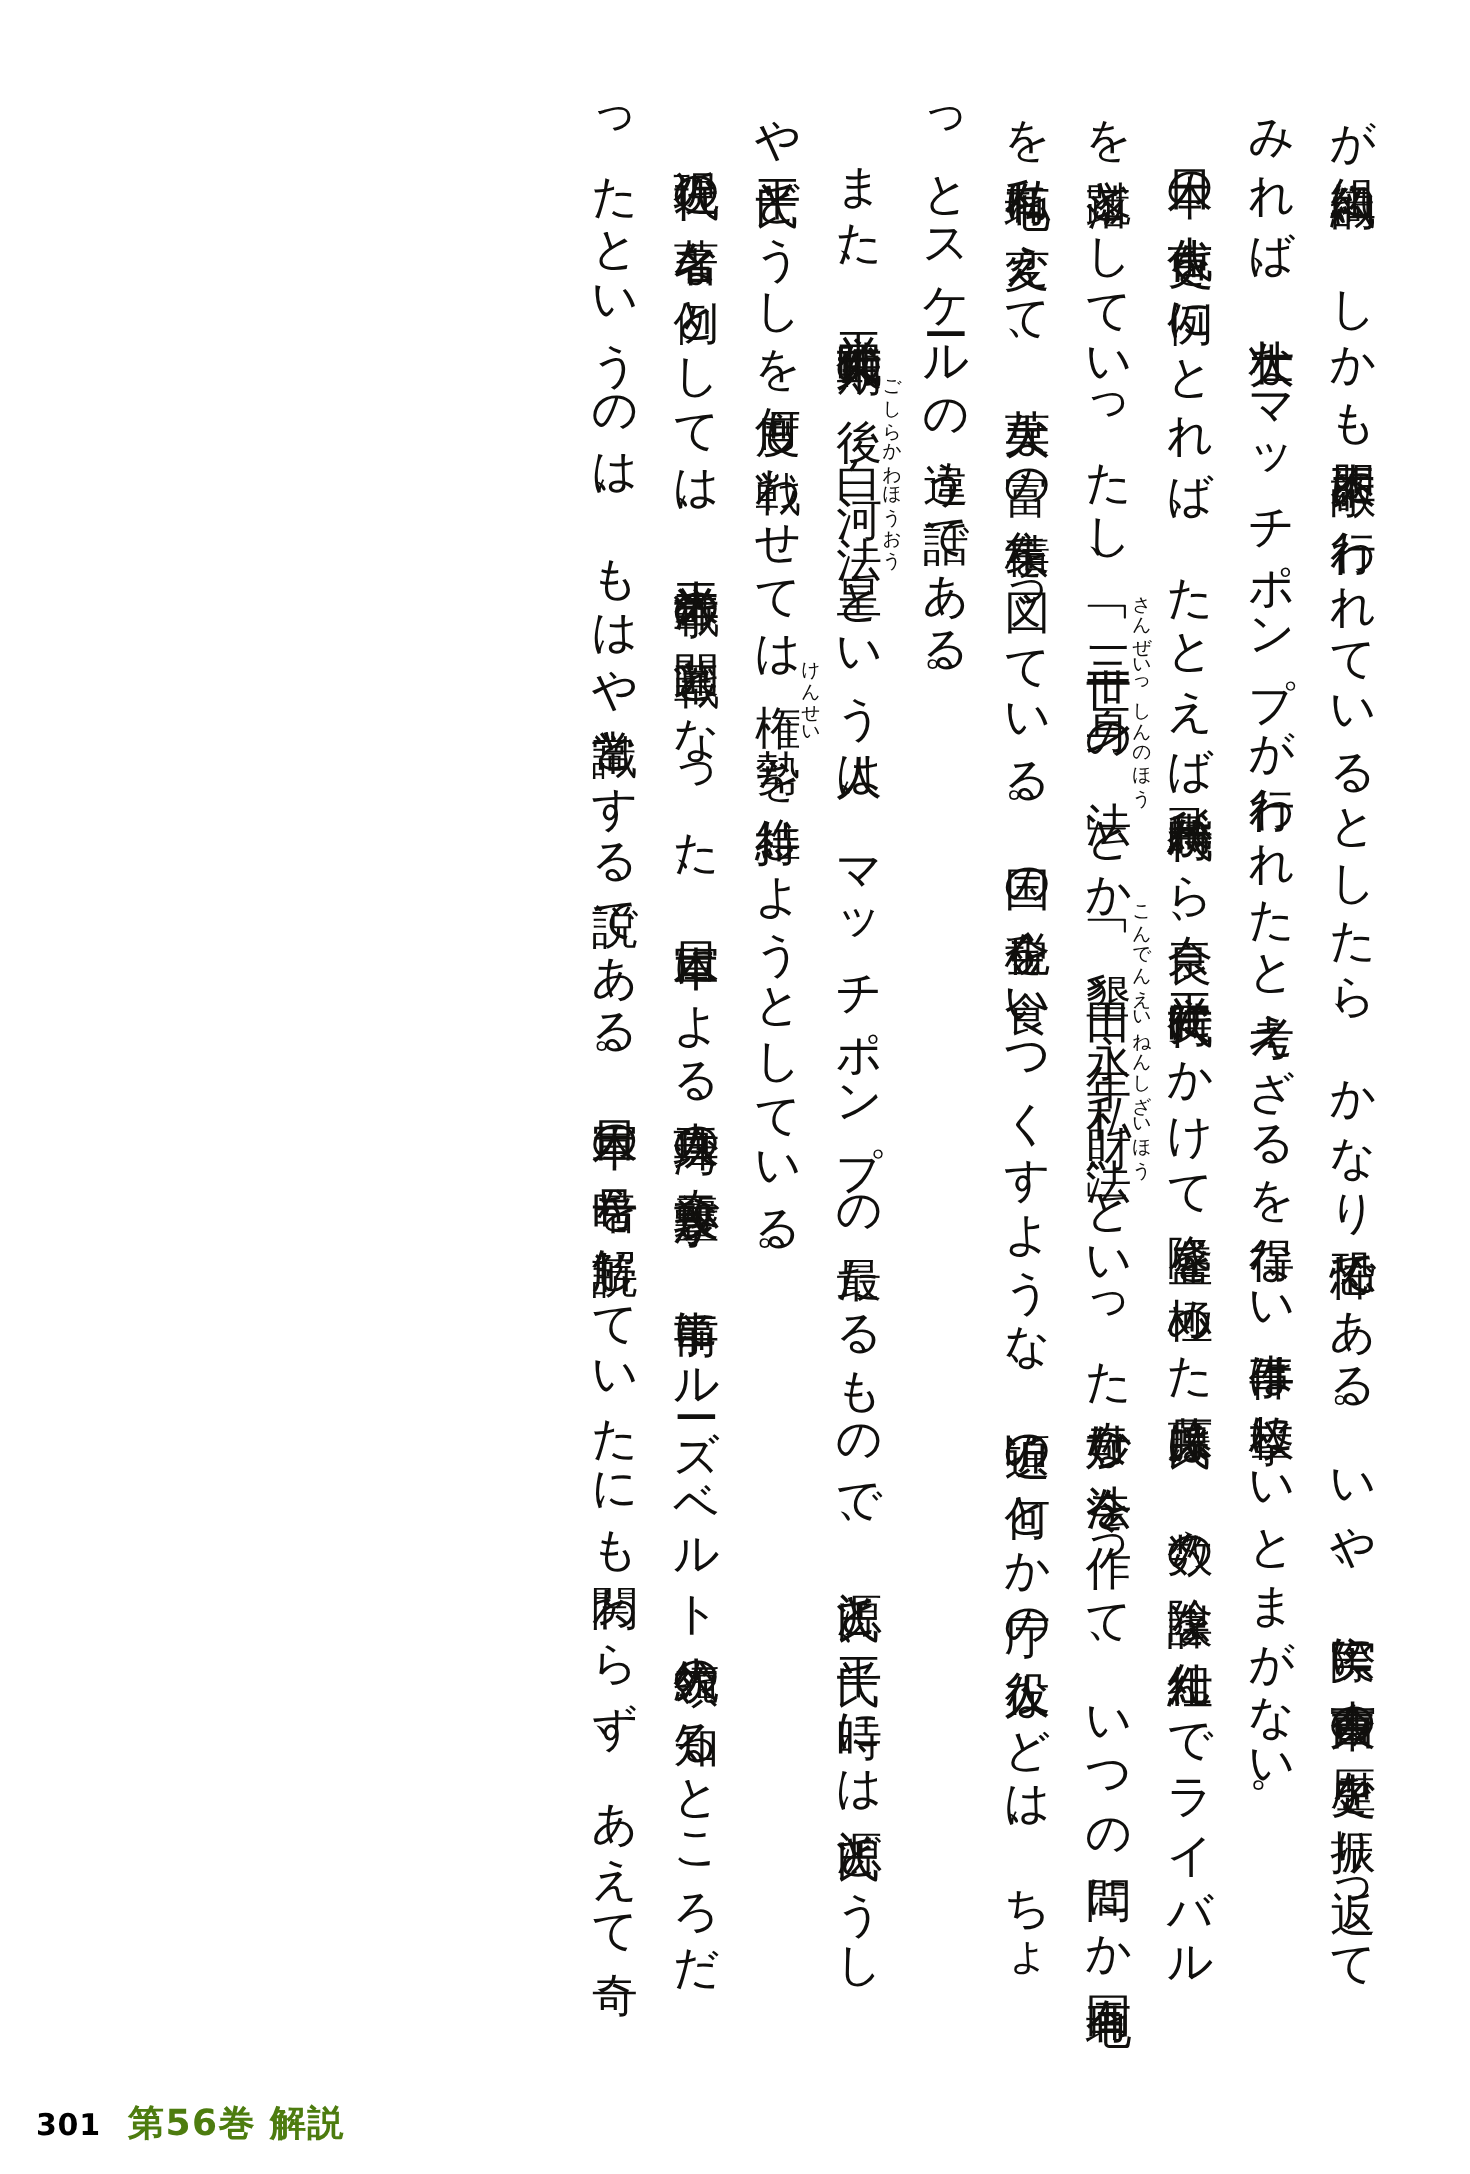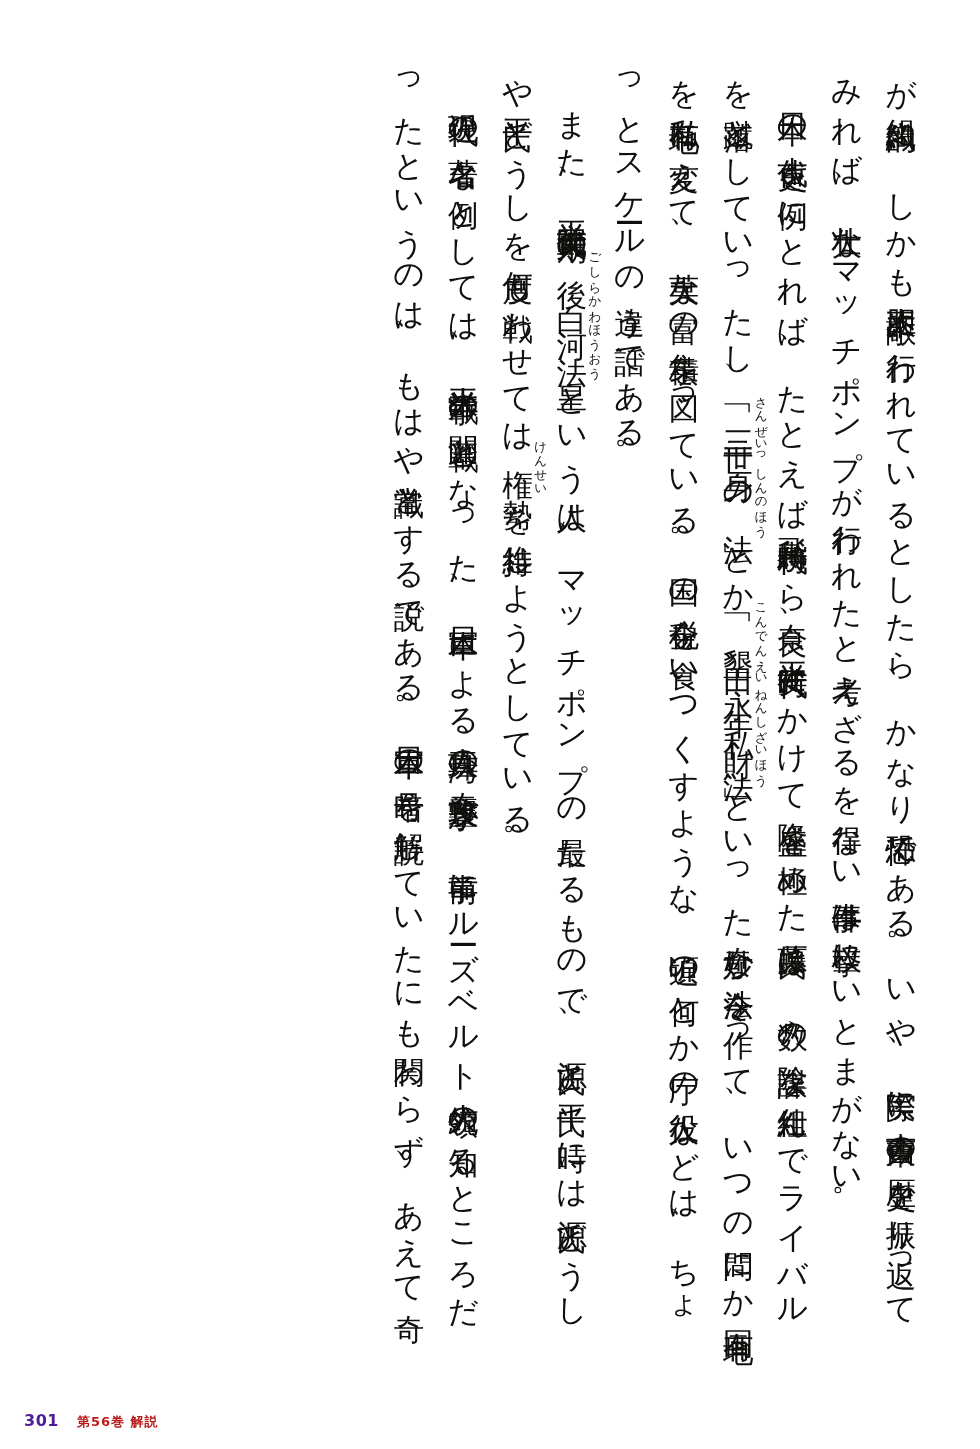--- a/index.html
+++ b/index.html
@@ -55,29 +55,29 @@
   .footer {
     position: absolute;
     left: 24px;
     bottom: 18px;
     display: flex;
     align-items: baseline;
     gap: 18px;
     font-family: "DejaVu Sans", "Liberation Sans", sans-serif;
   }
   .folio {
-    font-size: 16px;
+    font-size: 20px;
     font-weight: bold;
-    color: #4c1d95;
+    color: #000000;
     letter-spacing: 0.5px;
   }
   .runhead {
-    font-size: 13px;
+    font-size: 24px;
     font-weight: bold;
-    color: #b91c1c;
+    color: #4d7c0f;
     letter-spacing: 1px;
   }
 </style>
 </head>
 <body>
 
 <div class="page">
 
   <div class="body-text">
 

